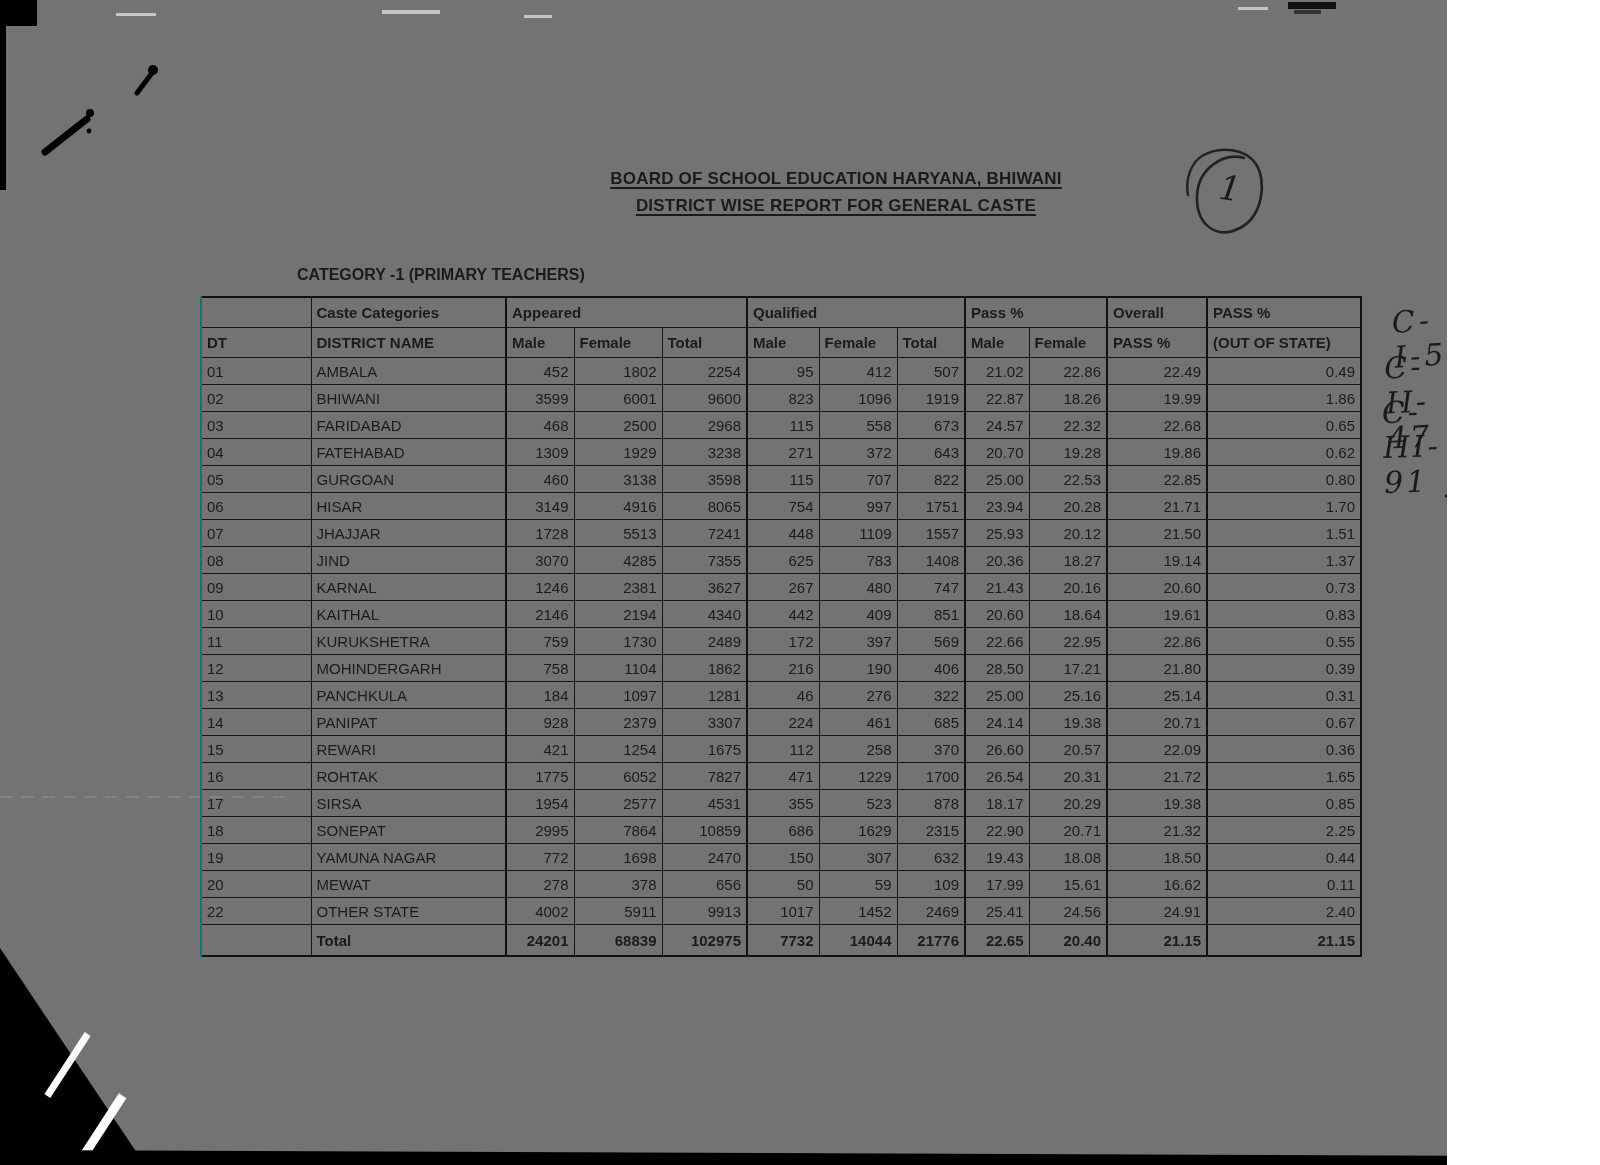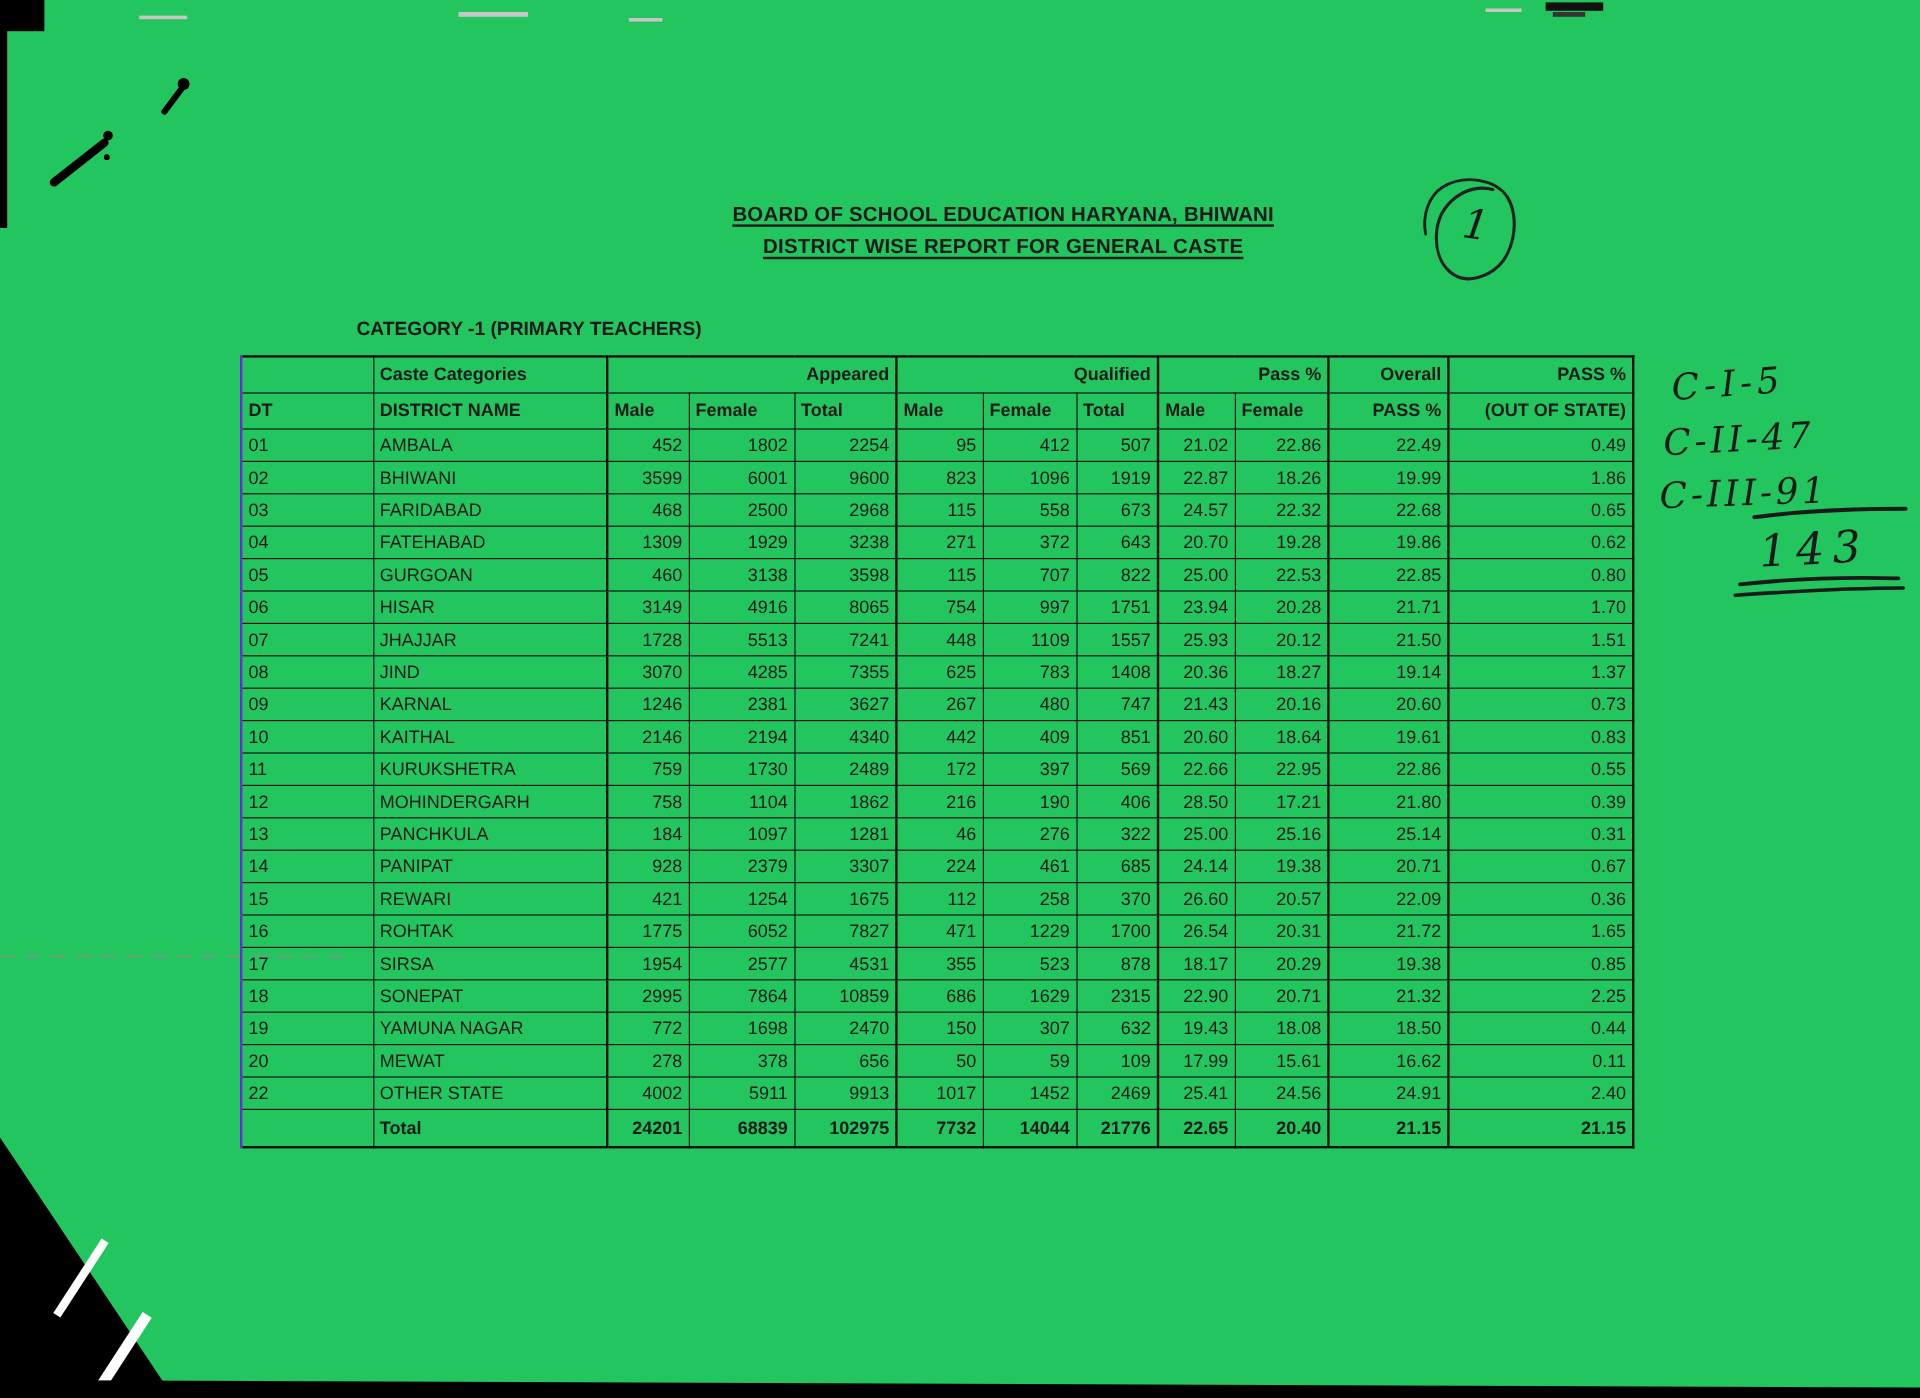--- a/index.html
+++ b/index.html
@@ -1,16 +1,16 @@
 <!DOCTYPE html>
 <html><head>
 <meta charset="utf-8">
 <style>
   html,body{margin:0;padding:0;background:#ffffff;}
-  .page{position:relative;width:1600px;height:1165px;background:#22c55e;overflow:hidden;
+  .page{position:relative;width:1447px;height:1165px;background:#737373;overflow:hidden;
         font-family:"Liberation Sans",sans-serif;color:#1b1b1b;}
 
   
   .corner-square{position:absolute;left:0;top:0;width:37px;height:26px;background:#000;}
   .left-strip{position:absolute;left:0;top:14px;width:6px;height:176px;background:#000;}
   .bottom-triangle{position:absolute;left:0;top:948px;width:145px;height:217px;background:#000;
                    clip-path:polygon(0 0,0 100%,100% 100%);}
   .fold-slash{position:absolute;background:#fff;}
   .slash1{left:64px;top:1028px;width:7px;height:74px;transform:rotate(33deg);}
   .slash2{left:92px;top:1088px;width:9px;height:96px;transform:rotate(33deg);}
@@ -33,24 +33,24 @@
               text-decoration:underline;text-underline-offset:3px;text-decoration-thickness:1.5px;}
   .category-label{position:absolute;left:297px;top:266px;font-weight:bold;font-size:16px;}
 
   
   .report-table{position:absolute;left:200px;top:296px;width:1160px;border-collapse:collapse;
                 table-layout:fixed;font-size:15px;}
   .report-table td{border:1px solid #161616;padding:0 5px;height:26px;line-height:25px;
                    overflow:hidden;white-space:nowrap;}
   .report-table tr.hdr td{height:29px;font-weight:bold;}
   .report-table td.c-num{text-align:right;padding-right:5px;}
-  .report-table td.c-ctr{text-align:right;}
+  .report-table td.c-ctr{text-align:left;}
   .report-table{border:2px solid #111;}
   
-  .report-table td:nth-child(1){border-left:2px solid #6d28d9;}
+  .report-table td:nth-child(1){border-left:2px solid #0f766e;}
   .report-table tr.body-row td:nth-child(3),
   .report-table tr.hdr2 td:nth-child(3),
   .report-table tr.body-row td:nth-child(6),
   .report-table tr.hdr2 td:nth-child(6),
   .report-table tr.body-row td:nth-child(9),
   .report-table tr.hdr2 td:nth-child(9),
   .report-table tr.body-row td:nth-child(11),
   .report-table tr.hdr2 td:nth-child(11),
   .report-table tr.body-row td:nth-child(12),
   .report-table tr.hdr2 td:nth-child(12){border-left:2px solid #111;}

